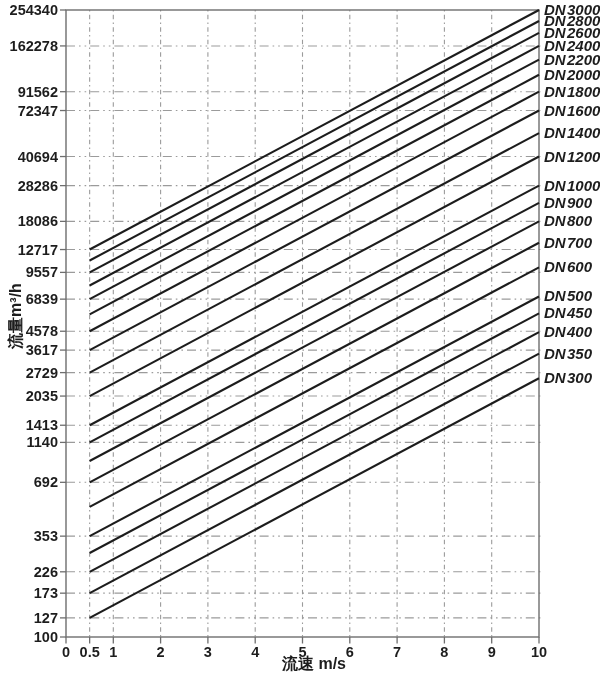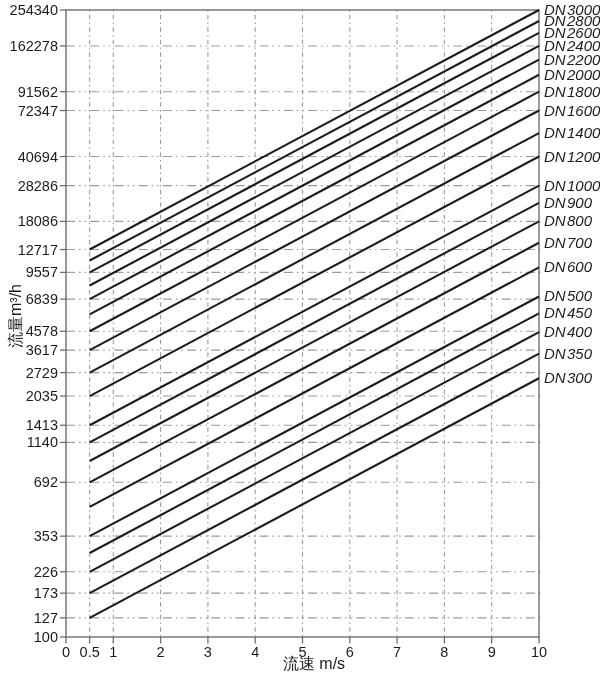--- a/index.html
+++ b/index.html
@@ -1,17 +1,17 @@
 <!DOCTYPE html>
 <html><head>
 <meta charset="utf-8">
 <style>
   html,body{margin:0;padding:0;background:#ffffff;}
   body{width:600px;height:680px;font-family:"Liberation Sans",sans-serif;}
-  .chart-wrap{width:600px;height:512px;position:relative;}
+  .chart-wrap{width:600px;height:512px;position:relative;font-weight:bold;}
   svg text{fill:#1d1d1d;}
   .tick-label{font-size:14.5px;}
   .dn-label{font-size:15px;font-style:italic;}
   .axis-title{font-size:16px;}
   #plot-border{fill:none;stroke:#6e6e6e;stroke-width:1.4;}
 </style>
 </head>
 <body>
 
 <div class="chart-wrap">

